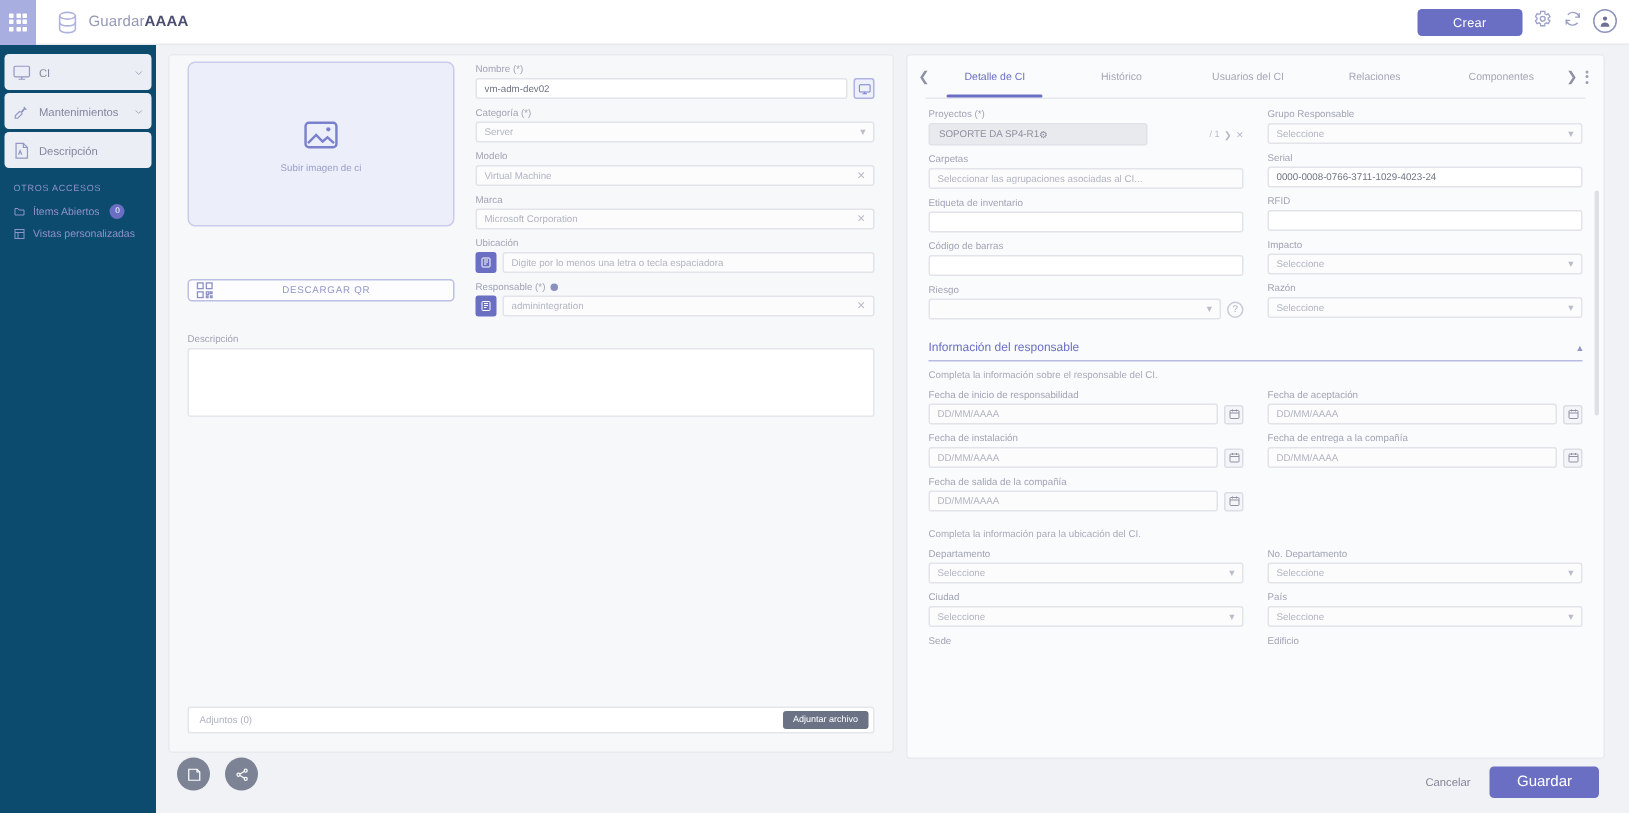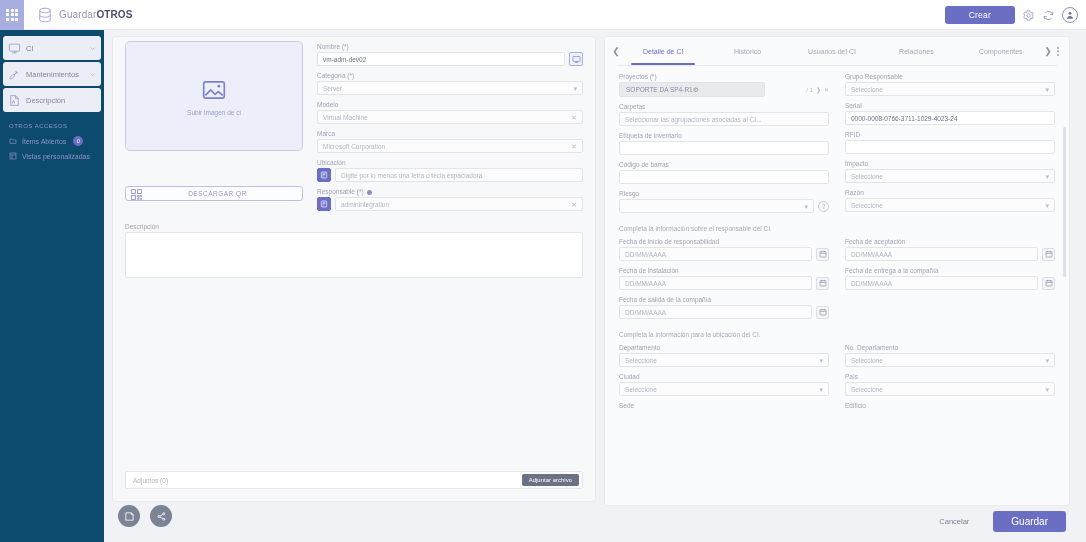--- a/index.html
+++ b/index.html
@@ -19,21 +19,21 @@
   .grid-launcher {
     width: 24px; height: 30px; background: #a9aee0;
     display: flex; align-items: center; justify-content: center; flex: 0 0 24px;
   }
   .grid-dots { display: grid; grid-template-columns: repeat(3, 3px); grid-gap: 1.5px; }
   .grid-dots i { width: 3px; height: 3px; background: #fff; display: block; border-radius: .5px; }
   .brand { display: flex; align-items: center; gap: 5px; margin-left: 12px; }
   .brand-logo { width: 18px; height: 18px; position: relative; }
   .brand-text { font-size: 10px; color: #9598b5; letter-spacing: .1px; }
   .brand-text b { color: #4a4d70; font-weight: 700; }
-  .topbar-right { margin-left: auto; display: flex; align-items: center; gap: 7px; padding-right: 8px; }
+  .topbar-right { margin-left: auto; display: flex; gap: 7px; padding-right: 8px; }
   .btn-crear {
     background: #6b6fc4; color: #fff; font-size: 8.5px; border: none; border-radius: 3px;
     padding: 4px 24px; cursor: pointer; letter-spacing: .2px;
   }
   .ticon { width: 13px; height: 13px; color: #9ba0c9; display: block; }
   .avatar-circle {
     width: 16px; height: 16px; border-radius: 50%; border: 1px solid #8e93bd;
     display: flex; align-items: center; justify-content: center; color: #6d7195;
   }
 
@@ -178,21 +178,21 @@
   }
   .cal-btn {
     width: 13px; height: 13px; border: 1px solid #dcdee6; border-radius: 2px; background: #f4f5f8;
     display: flex; align-items: center; justify-content: center; color: #8e92a4; flex: 0 0 13px; cursor: pointer;
   }
   .info-ic {
     width: 11px; height: 11px; border-radius: 50%; border: 1px solid #c9ccd8; color: #aab0c0;
     font-size: 6.5px; display: flex; align-items: center; justify-content: center; flex: 0 0 11px;
   }
 
-  .footer-btns { position: absolute; right: 20px; bottom: 10px; display: flex; align-items: center; gap: 20px; justify-content: center; }
+  .footer-btns { position: absolute; right: 20px; bottom: 10px; display: flex; align-items: center; gap: 9px; justify-content: center; }
   .btn-cancel { background: none; border: none; font-size: 7.5px; color: #7f8296; cursor: pointer; padding: 4px 4px; }
   .btn-save {
     background: #6b6fc4; color: #fff; border: none; border-radius: 3px; font-size: 10px;
     padding: 5px 18px; cursor: pointer;
   }
   .vscroll {
     position: absolute; right: 3px; top: 90px; width: 3px; height: 150px; border-radius: 2px; background: #dfe0e7;
   }
 </style>
 </head>
@@ -215,21 +215,21 @@
         </div>
     </div>
     <div class="brand">
       <span class="brand-logo">
         <svg viewBox="0 0 24 24" width="18" height="18" fill="none" stroke="#aeb2dd" stroke-width="1.4">
           <ellipse cx="12" cy="6" rx="7" ry="3"></ellipse>
             <path d="M5 6v12c0 1.7 3.1 3 7 3s7-1.3 7-3V6"></path>
           <path d="M5 12c0 1.7 3.1 3 7 3s7-1.3 7-3"></path>
         </svg>
       </span>
-      <span class="brand-text"><span>Guardar</span><b>OTROS</b></span>
+      <span class="brand-text"><span>Guardar</span><b>AAAA</b></span>
     </div>
     <div class="topbar-right">
       <button class="btn-crear">Crear</button>
       <span class="ticon">
         <svg viewBox="0 0 24 24" fill="none" stroke="currentColor" stroke-width="1.6">
             <circle cx="12" cy="12" r="3"></circle>
             <path d="M19 12a7 7 0 0 0-.1-1l2-1.5-2-3.5-2.4 1a7 7 0 0 0-1.7-1L14.5 3h-5l-.3 2.6a7 7 0 0 0-1.7 1l-2.4-1-2 3.5L5 11a7 7 0 0 0 0 2l-2 1.5 2 3.5 2.4-1a7 7 0 0 0 1.7 1l.3 2.6h5l.3-2.6a7 7 0 0 0 1.7-1l2.4 1 2-3.5-2-1.5c.1-.3.1-.6.1-1z"></path>
           </svg>
       </span>
       <span class="ticon">
@@ -538,20 +538,24 @@
           <div class="fld">
             <span class="fld-label">Razón</span>
             <div class="inp muted">
               <span>Seleccione</span>
               <span class="endic">▾</span>
             </div>
           </div>
         </div>
       </div>
 
+      <div class="section-head">
+        <span class="section-title">Información del responsable</span>
+        <span class="section-caret">▴</span>
+      </div>
       <div class="section-sub">Completa la información sobre el responsable del CI.</div>
 
       <div class="grid2">
         <div class="fld">
           <span class="fld-label">Fecha de inicio de responsabilidad</span>
           <div class="fld-row">
             <div class="inp muted">DD/MM/AAAA</div>
             <span class="cal-btn">
               <svg viewBox="0 0 24 24" width="8" height="8" fill="none" stroke="currentColor" stroke-width="2">
                   <rect x="3" y="5" width="18" height="16" rx="1.5"></rect>

